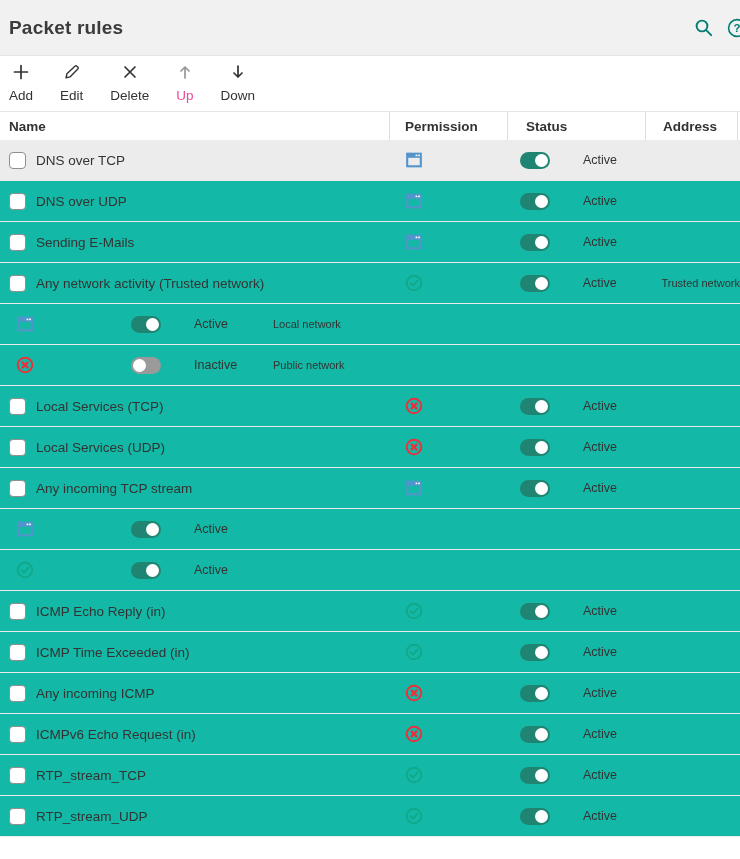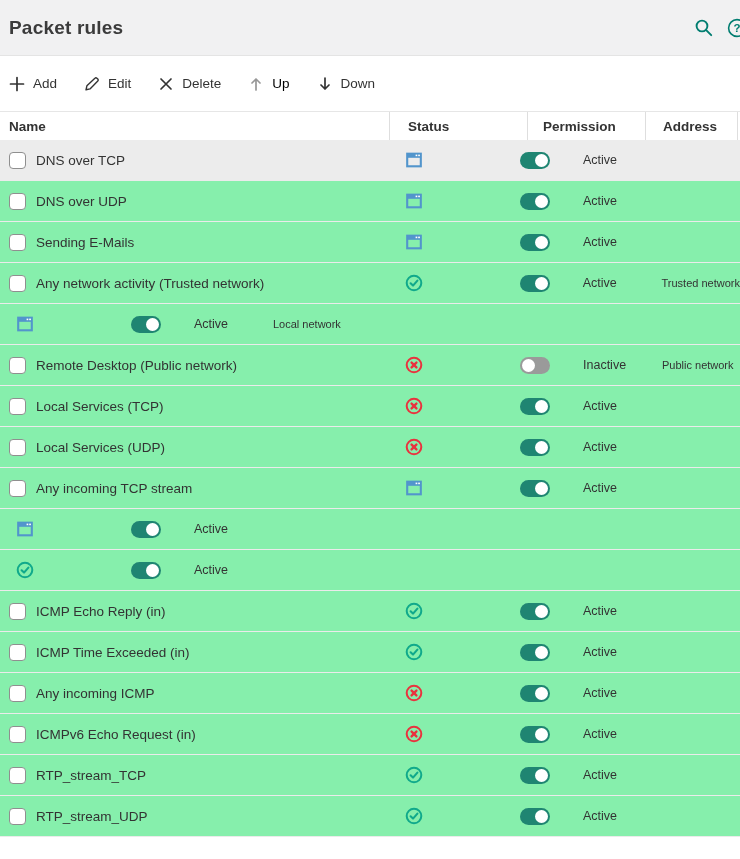--- a/index.html
+++ b/index.html
@@ -11,38 +11,38 @@
     border-bottom:1px solid #e4e4e4; display:flex; align-items:center; padding-left:9px; }
   .titlebar h1 { font-size:19px; font-weight:700; color:#3b3b3b; letter-spacing:.2px; }
   .titlebar-icons { position:absolute; right:-7px; top:0; height:56px;
     display:flex; align-items:center; gap:13px; }
   .tb-icon { width:20px; height:20px; cursor:pointer; }
 
   
   .toolbar { height:55px; display:flex; align-items:center; gap:27px;
     padding-left:9px; background:#fff; }
   .tool-btn { display:flex; align-items:center; gap:8px; cursor:pointer;
-    font-size:13.5px; color:#333; }
+    font-size:13.5px; color:#333;flex-direction:column; }
   .tool-btn svg { width:16px; height:16px; }
   .tool-btn.disabled { cursor:default; }
-  .tool-btn.disabled .tool-label { color:#000000; }
+  .tool-btn.disabled .tool-label { color:#ec4899; }
 
   
   .thead { display:flex; height:29px; border-top:1px solid #e6e6e6;
     align-items:stretch; font-weight:700; font-size:13.5px; }
   .th { display:flex; align-items:center; }
   .th-name { width:389px; padding-left:9px; }
   .th-permission { width:118px; padding-left:15px; border-left:1px solid #dedede; }
   .th-status { width:138px; padding-left:18px; border-left:1px solid #dedede; }
   .th-address { width:92px; padding-left:17px; border-left:1px solid #dedede; }
   .th-extra { flex:1; border-left:1px solid #dedede; }
 
   
   .row { display:flex; align-items:center; height:41px;
-    border-bottom:1px solid #ebebeb; background:#86efac; cursor:pointer; }
+    border-bottom:1px solid #ebebeb; background:#14b8a6; cursor:pointer; }
   .row.selected { background:#ececec; }
   .cell-name { width:389px; display:flex; align-items:center; padding-left:9px; }
   .checkbox { width:17px; height:17px; border:1px solid #8f8f8f; border-radius:4px;
     background:#fff; flex:0 0 auto; cursor:pointer; }
   .rule-name { margin-left:10px; font-size:13.5px; white-space:nowrap; }
   .cell-permission { width:118px; padding-left:16px; display:flex; align-items:center; }
   .cell-permission svg { width:18px; height:18px; }
   .cell-status { width:138px; padding-left:13px; display:flex; align-items:center;gap:24px; }
   .toggle { width:30px; height:17px; border-radius:9px; position:relative;
     flex:0 0 auto; cursor:pointer; }
@@ -101,22 +101,22 @@
   <div class="tool-btn">
     <svg viewBox="0 0 16 16">
       <path d="M8 2 V13 M4 9 L8 13 L12 9" stroke="#333" stroke-width="1.7" stroke-linecap="round" stroke-linejoin="round" fill="none"></path>
     </svg>
     <span class="tool-label">Down</span>
   </div>
 </div>
 
 <div class="thead">
   <div class="th th-name">Name</div>
+  <div class="th th-permission">Permission</div>
   <div class="th th-status">Status</div>
-  <div class="th th-permission">Permission</div>
   <div class="th th-address">Address</div>
   <div class="th th-extra"></div>
 </div>
 
 <div>
   <div class="row selected">
     <div class="cell-name">
       <div class="checkbox"></div>
       <span class="rule-name">DNS over TCP</span>
     </div>
@@ -219,24 +219,20 @@
     <div class="cell-status">
       <div class="toggle active">
         <div class="knob"></div>
       </div>
       <span class="status-label">Active</span>
     </div>
     <div class="cell-address">Local network</div>
   </div>
 
   <div class="row">
-    <div class="cell-name">
-      <div class="checkbox"></div>
-      <span class="rule-name">Remote Desktop (Public network)</span>
-    </div>
     <div class="cell-permission">
 
       <svg viewBox="0 0 18 18">
         <circle cx="9" cy="9" r="7.3" fill="none" stroke="#e9323e" stroke-width="2"></circle>
         <path d="M6.6 6.6 L11.4 11.4 M11.4 6.6 L6.6 11.4" fill="none" stroke="#e9323e" stroke-width="2.4" stroke-linecap="round"></path>
       </svg>
     </div>
     <div class="cell-status">
       <div class="toggle inactive">
         <div class="knob"></div>

